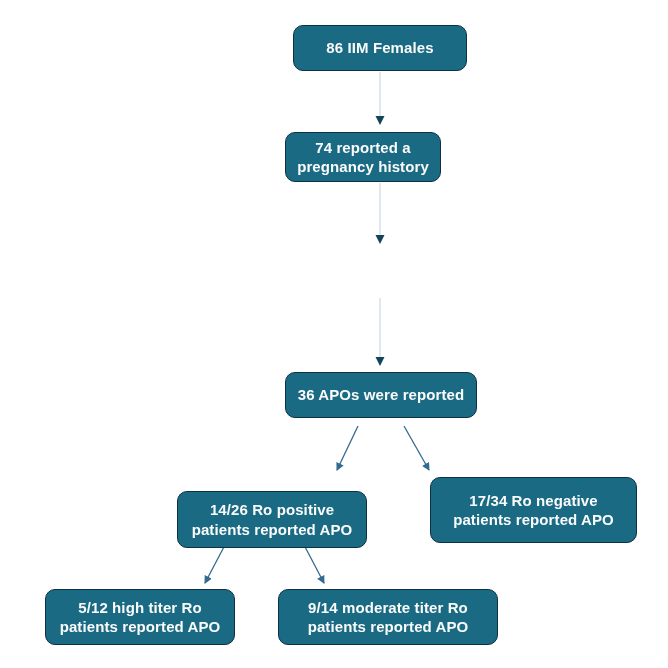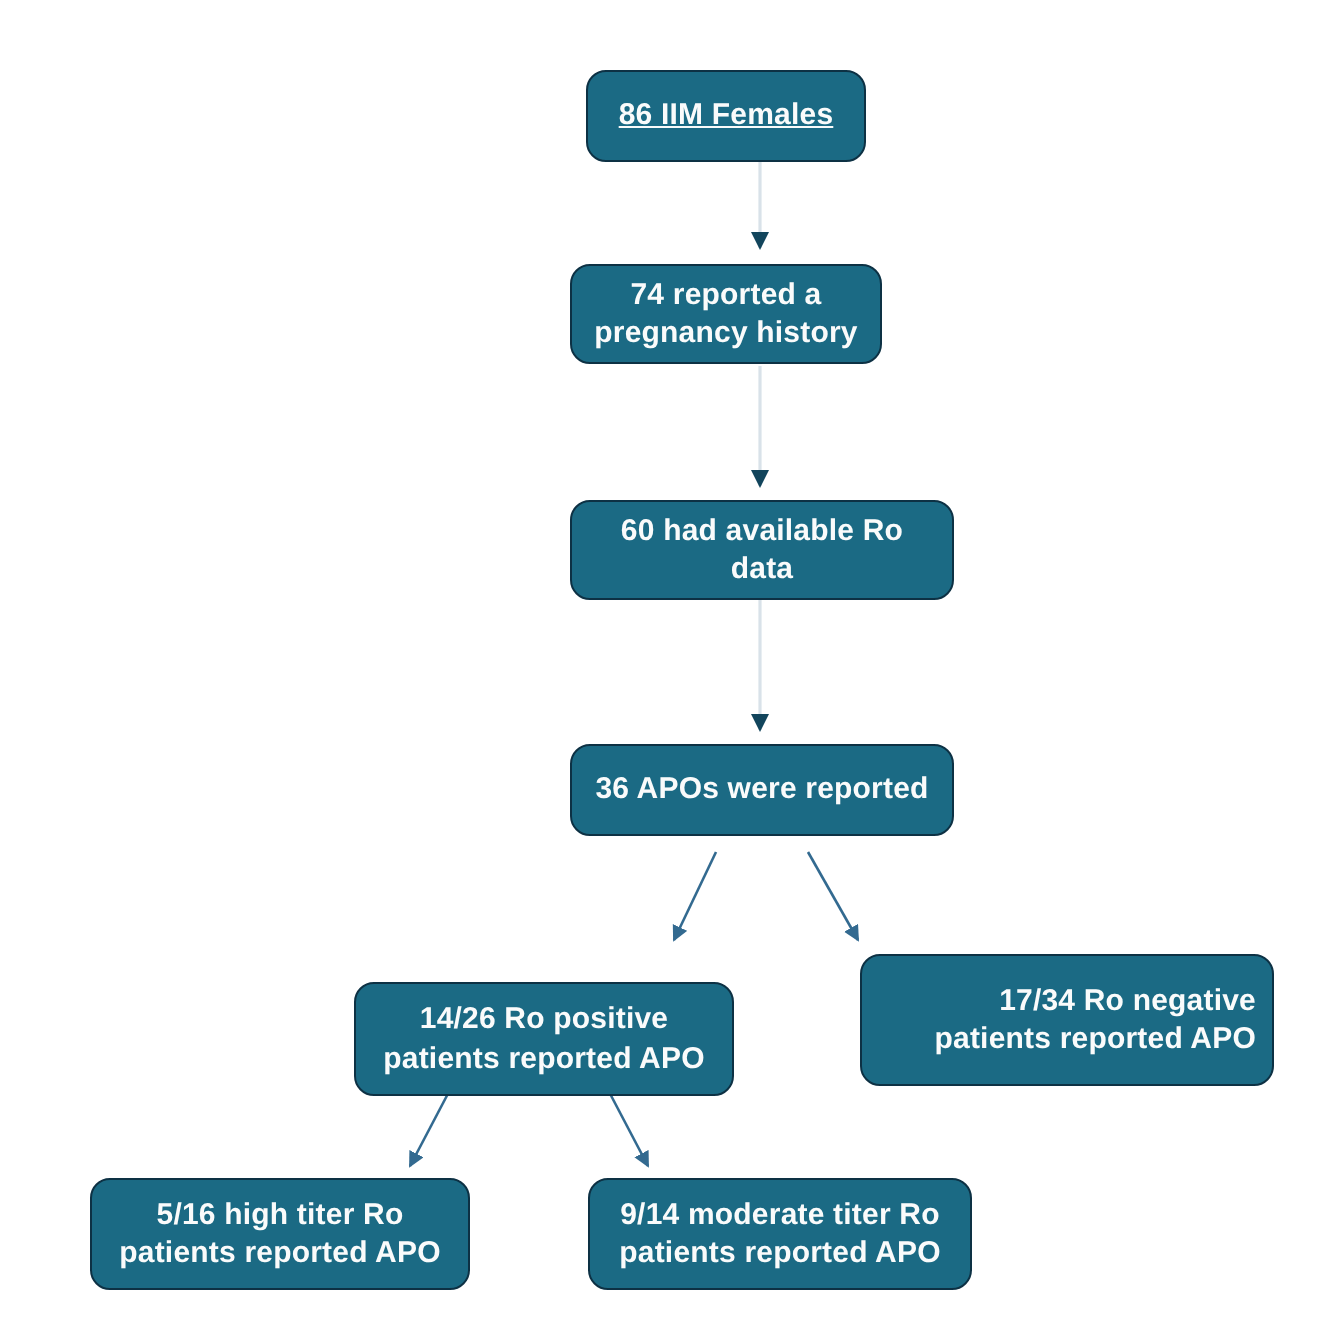--- a/index.html
+++ b/index.html
@@ -33,28 +33,28 @@
     background: #1B6A84;
     border: 1.8px solid #0D3144;
     border-radius: 10px;
     color: #FAFBFB;
     font-size: 15px;
     font-weight: 600;
     line-height: 1.28;
     padding: 5px 8px;
     letter-spacing: 0.1px;
   }
-  .node-iim       { left: 293px; top: 35px;  width: 140px; min-height: 46px; text-decoration: underline; }
+  .node-iim       { left: 293px; top: 25px;  width: 174px; min-height: 46px; }
   .node-pregnancy { left: 285px; top: 132px; width: 156px; min-height: 50px; }
   .node-rodata    { left: 285px; top: 250px; width: 192px; min-height: 47px; }
   .node-apos      { left: 285px; top: 372px; width: 192px; min-height: 46px; }
   .node-ropos     { left: 177px; top: 491px; width: 190px; min-height: 57px; }
-  .node-roneg     { left: 430px; top: 477px; width: 207px; min-height: 66px; text-align: right; }
+  .node-roneg     { left: 430px; top: 477px; width: 207px; min-height: 66px; }
   .node-high      { left: 45px;  top: 589px; width: 190px; min-height: 56px; }
-  .node-moderate  { left: 294px; top: 589px; width: 192px; min-height: 56px; }
+  .node-moderate  { left: 278px; top: 589px; width: 220px; min-height: 56px; }
 </style>
 </head>
 <body>
 
 <div class="canvas">
 
   <svg class="edges-layer" viewBox="0 0 668 668" xmlns="http://www.w3.org/2000/svg">
     <defs>
       <marker id="headDark" markerWidth="12" markerHeight="12" refX="8" refY="4.5" orient="auto" markerUnits="userSpaceOnUse">
         <path d="M0,0 L9,4.5 L0,9 Z" fill="#12455C"></path>
@@ -76,37 +76,34 @@
   </svg>
 
   <div class="node node-iim">
     <span>86 IIM Females</span>
   </div>
 
   <div class="node node-pregnancy">
     <span>74 reported a pregnancy history</span>
   </div>
 
-  <div class="node node-rodata">
-    <span>60 had available Ro data</span>
-  </div>
 
   <div class="node node-apos">
     <span>36 APOs were reported</span>
   </div>
 
   <div class="node node-ropos">
     <span>14/26 Ro positive patients reported APO</span>
   </div>
 
   <div class="node node-roneg">
     <span>17/34 Ro negative patients reported APO</span>
   </div>
 
   <div class="node node-high">
-    <span>5/16 high titer Ro patients reported APO</span>
+    <span>5/12 high titer Ro patients reported APO</span>
   </div>
 
   <div class="node node-moderate">
     <span>9/14 moderate titer Ro patients reported APO</span>
   </div>
 
 </div>
 
 </body></html>

